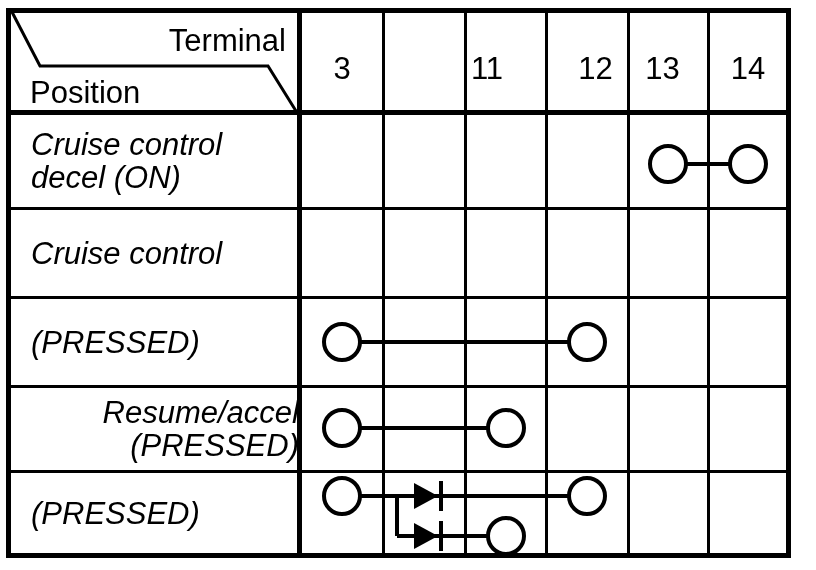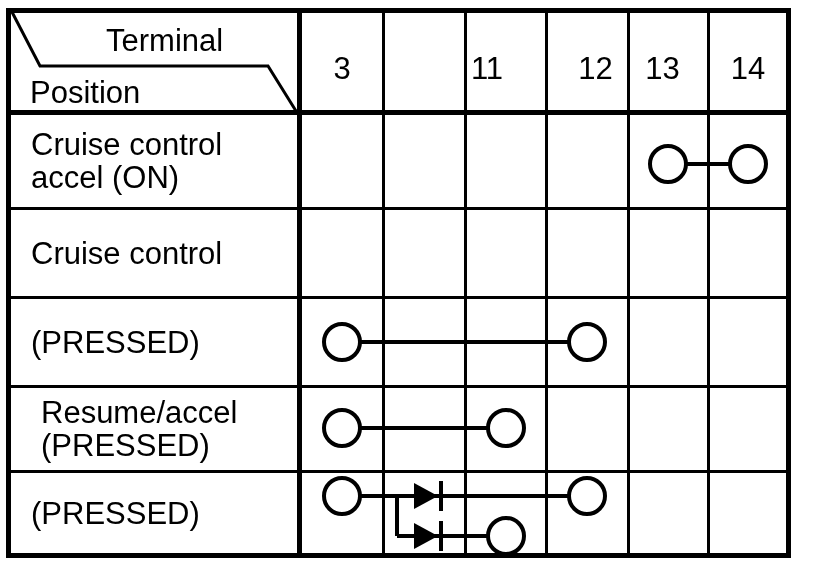--- a/index.html
+++ b/index.html
@@ -41,22 +41,23 @@
   .row-label{
     position:absolute;
     left:20px;
     width:258px;
     display:flex;
     flex-direction:column;
     justify-content:center;
     font-size:31px;
     line-height:33px;
     white-space:nowrap;
+    font-style:italic;
   }
-  .row-label.indent{left:30px;}
+  .row-label.indent{left:30px;text-align:right;}
   .overlay{
     position:absolute;
     left:0;top:0;
     width:816px;height:570px;
     pointer-events:none;
   }
 </style>
 </head>
 <body>
 
@@ -68,33 +69,33 @@
   <div class="vline" style="left:534px"></div>
   <div class="vline" style="left:616px"></div>
   <div class="vline" style="left:696px"></div>
 
   <div class="hline thick" style="top:97px"></div>
   <div class="hline" style="top:194px"></div>
   <div class="hline" style="top:283px"></div>
   <div class="hline" style="top:372px"></div>
   <div class="hline" style="top:457px"></div>
 
-  <div class="corner-label" style="left:95px;top:11px;width:180px;text-align:left">Terminal</div>
+  <div class="corner-label" style="left:95px;top:11px;width:180px;text-align:right">Terminal</div>
   <div class="corner-label" style="left:19px;top:63px">Position</div>
 
   <div class="terminal-num" style="left:291px;width:80px">3</div>
   <div class="terminal-num" style="left:374px;width:79px"></div>
   <div class="terminal-num" style="left:447px;width:58px">11</div>
   <div class="terminal-num" style="left:537px;width:95px">12</div>
   <div class="terminal-num" style="left:619px;width:65px">13</div>
   <div class="terminal-num" style="left:699px;width:76px">14</div>
 
   <div class="row-label" style="top:102px;height:92px">
     <span>Cruise control</span>
-    <span>accel (ON)</span>
+    <span>decel (ON)</span>
   </div>
   <div class="row-label" style="top:197px;height:86px">
     <span>Cruise control</span>
   </div>
   <div class="row-label" style="top:286px;height:86px">
     <span>(PRESSED)</span>
   </div>
   <div class="row-label indent" style="top:375px;height:82px">
     <span>Resume/accel</span>
     <span>(PRESSED)</span>

